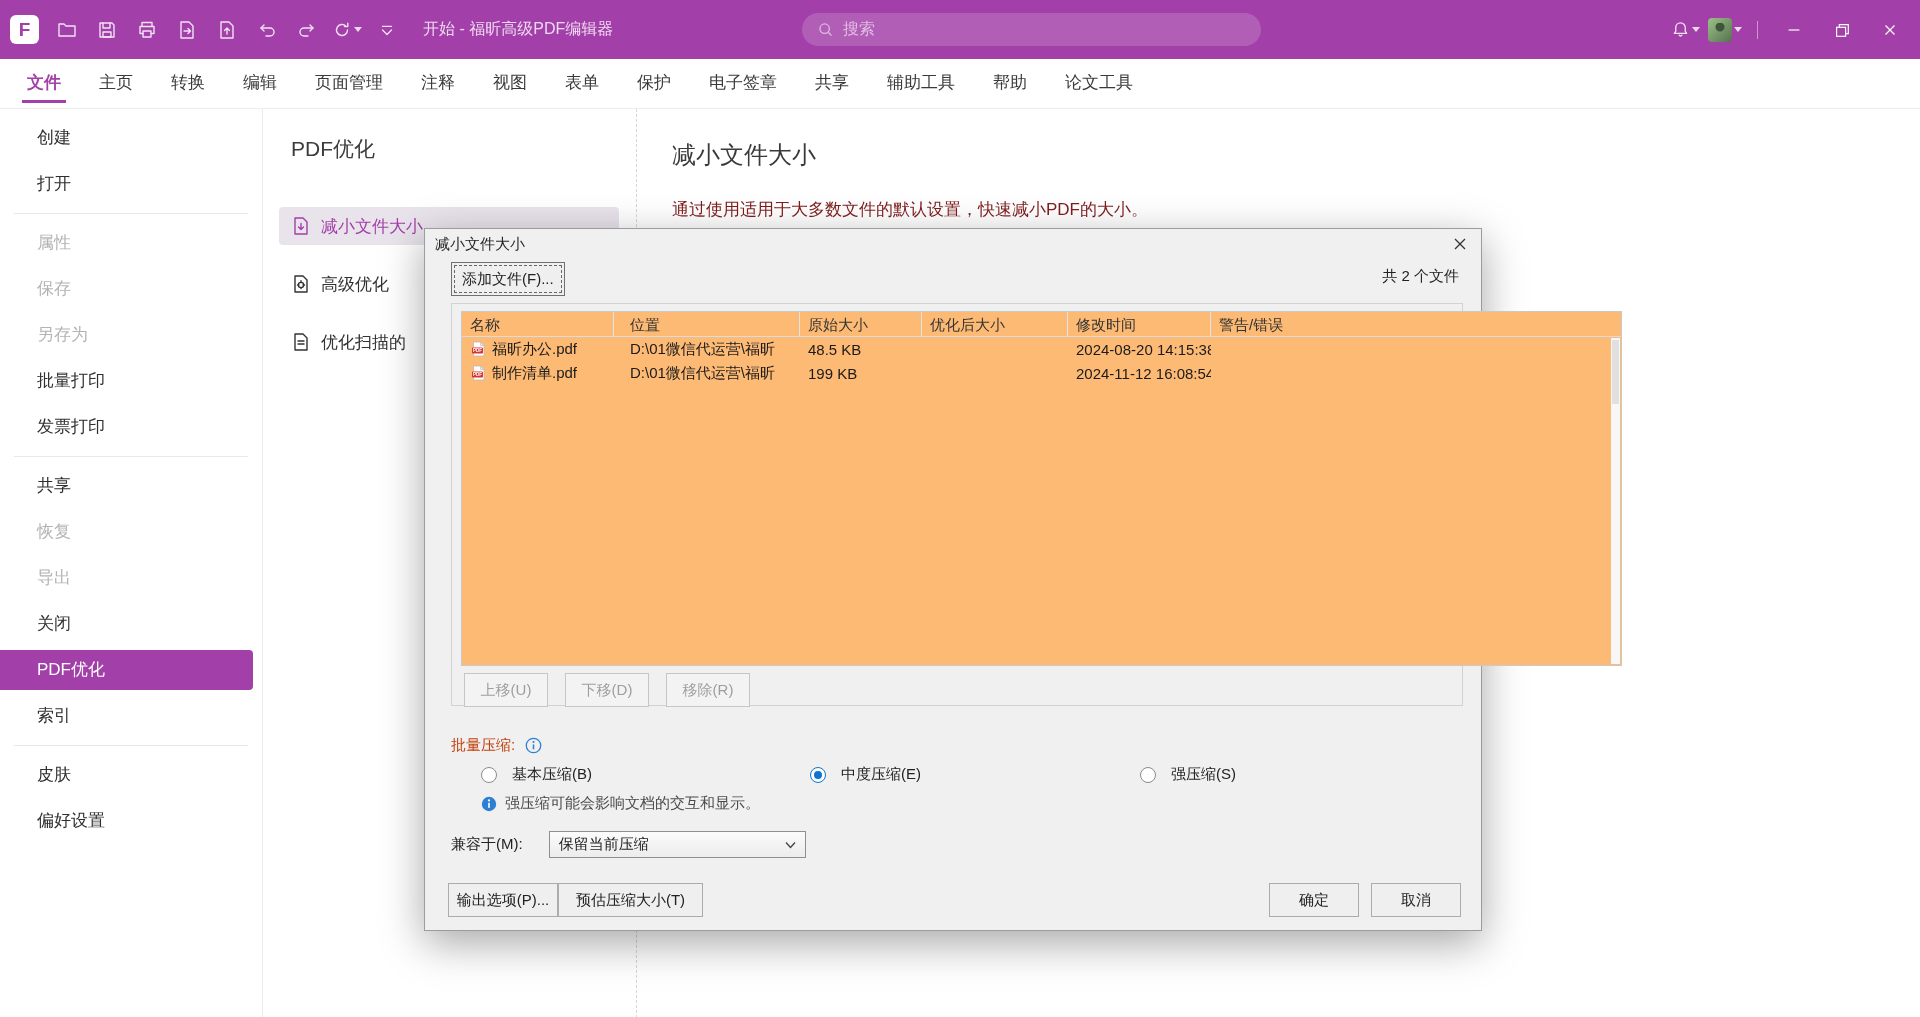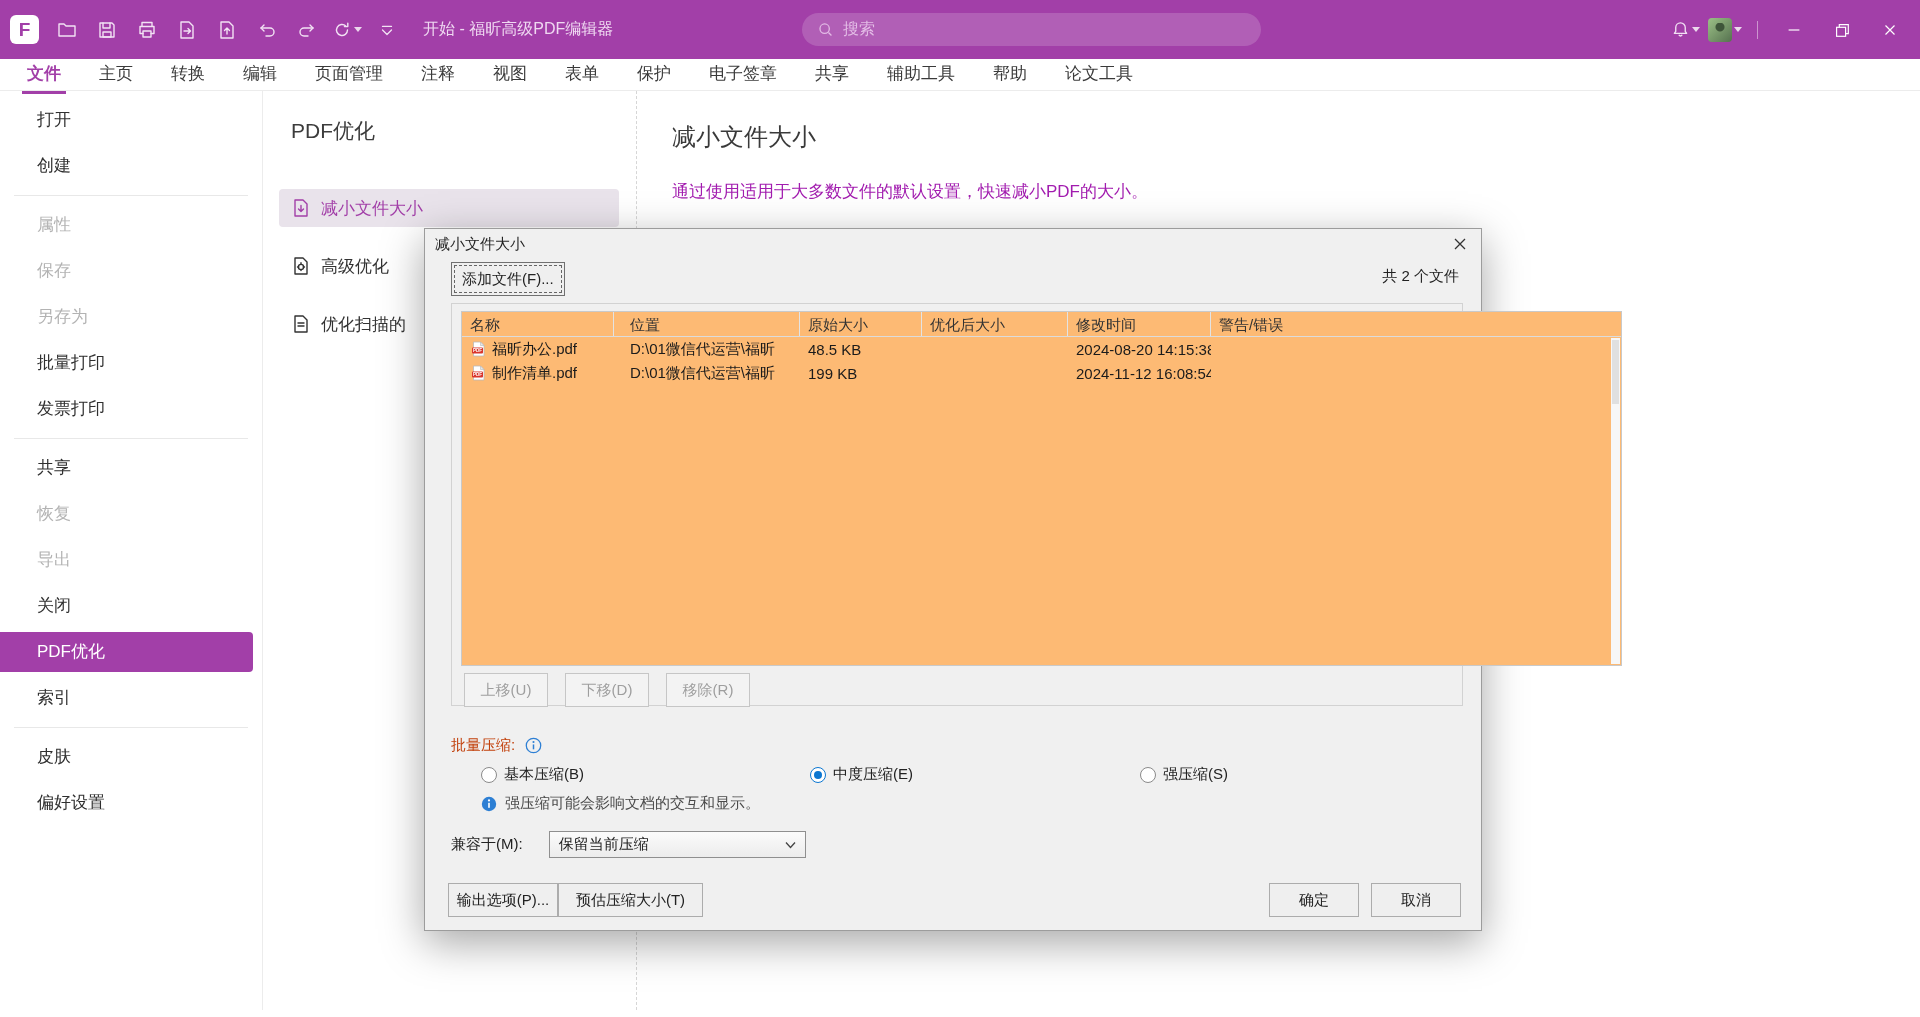--- a/index.html
+++ b/index.html
@@ -18,42 +18,42 @@
   .search { position:absolute; left:802px; top:13px; width:459px; height:33px; border-radius:17px; background:rgba(255,255,255,0.17); display:flex; align-items:center; gap:9px; padding:0 15px; font-size:16px; color:#E3BCE6; }
   .search svg { stroke:#E3BCE6; fill:none; stroke-width:1.5; }
   .tb-right { position:absolute; right:0; top:0; height:59px; display:flex; align-items:center; padding-right:6px; }
   .avatar { width:24px; height:24px; border-radius:4px; background:linear-gradient(135deg,#9CC187,#55714F); position:relative; overflow:hidden; }
   .avatar::after { content:""; position:absolute; left:6px; top:5px; width:12px; height:16px; background:radial-gradient(circle at 6px 4px,#3E5539 4px,transparent 5px); }
   .tb-divider { width:1px; height:18px; background:rgba(255,255,255,0.45); margin:0 12px; }
   .winbtn { width:48px; height:59px; display:flex; align-items:center; justify-content:center; background:transparent; border:none; }
   .winbtn svg { stroke:#fff; fill:none; stroke-width:1.3; }
 
   
-  .menubar { height:32px; background:#fff; display:flex; align-items:center; padding-left:8px; border-bottom:1px solid #ECECEC; }
+  .menubar { height:50px; background:#fff; display:flex; align-items:center; padding-left:8px; border-bottom:1px solid #ECECEC; }
   .menu-item { padding:0 19px; height:39px; line-height:37px; font-size:17px; color:#3A3A3A; position:relative; white-space:nowrap; }
   .menu-item.active { color:#A23FA8; font-weight:bold; }
   .menu-item.active::after { content:""; position:absolute; left:14px; right:14px; bottom:0; height:3px; background:#A23FA8; }
 
   
   .main { display:flex; height:919px; }
   .file-menu { width:263px; border-right:1px solid #ECECEC; padding-top:6px; flex:none; }
   .fm-item { height:46px; line-height:46px; padding-left:37px; font-size:17px; color:#2F2F2F; white-space:nowrap; }
   .fm-item.disabled { color:#B3B3B3; }
   .fm-item.selected { background:#A23FA8; color:#fff; width:253px; height:40px; line-height:40px; border-radius:0 4px 4px 0; margin:3px 0; }
   .fm-divider { height:1px; background:#E8E8E8; margin:6px 14px; }
 
   .opt-panel { width:374px; border-right:1px dashed #D6D6D6; padding:26px 18px 0 28px; flex:none; }
   .opt-title { font-size:21px; color:#3C3C3C; font-weight:normal; margin-bottom:44px; }
   .opt-item { display:flex; align-items:center; gap:10px; height:38px; padding:0 12px; margin:0 0 20px -12px; width:340px; border-radius:4px; font-size:17px; color:#333; white-space:nowrap; overflow:hidden; }
   .opt-item svg { flex:none; stroke:currentColor; fill:none; stroke-width:1.4; stroke-linecap:round; stroke-linejoin:round; }
   .opt-item.selected { background:#E9E3EB; color:#A23FA8; }
 
   .content { flex:1; padding:30px 0 0 35px; }
   .content h1 { font-size:24px; color:#3A3A3A; font-weight:normal; margin-bottom:27px; }
-  .content p { font-size:17px; color:#a21caf; }
+  .content p { font-size:17px; color:#7f1d1d; }
 
   
   .dialog { position:absolute; left:424px; top:228px; width:1058px; height:703px; background:#F0F0F0; border:1px solid #9C9C9C; box-shadow:0 12px 40px rgba(0,0,0,0.35); }
   .dlg-titlebar { height:29px; position:relative; }
   .dlg-title { font-size:15px; color:#1E1E1E; line-height:29px; padding-left:10px; }
   .dlg-close { position:absolute; right:6px; top:3px; width:30px; height:23px; background:transparent; border:none; display:flex; align-items:center; justify-content:center; }
   .dlg-close svg { stroke:#333; stroke-width:1.3; }
 
   .wbtn { height:27px; background:#EFEFEF; border:1px solid #ACACAC; font-size:15px; color:#222; display:flex; align-items:center; justify-content:center; font-family:inherit; white-space:nowrap; padding:16px 10px; }
   .add-btn { position:absolute; left:26px; top:33px; min-width:106px; border-color:#707070; outline:1px dashed #666; outline-offset:-4px; }
@@ -67,21 +67,21 @@
   .td { padding:0 8px; white-space:nowrap; overflow:hidden; display:flex; align-items:center; gap:6px; }
   .c-name { width:152px; } .c-loc { width:178px;margin-left:8px; } .c-orig { width:122px; }
   .c-opt { width:146px; } .c-mod { width:143px; } .c-warn { flex:1; border-right:none; }
   .vscroll { position:absolute; top:26px; right:1px; bottom:1px; width:9px; background:#F7F7F7; }
   .vthumb { margin:2px 1px; height:64px; background:#E0E0E0; }
   .move-row { position:absolute; left:12px; top:369px; display:flex; gap:17px; }
   .move-row .wbtn { width:84px; color:#9E9E9E; border-color:#C6C6C6; background:#F3F3F3; }
 
   .batch-row { position:absolute; left:26px; top:507px; display:flex; align-items:center; gap:10px; font-size:15px; color:#c2410c; }
   .radio-row { position:absolute; left:0; top:536px; width:100%; height:22px; }
-  .radio-item { position:absolute; display:flex; align-items:center; gap:7px; font-size:15px; color:#222; }
+  .radio-item { position:absolute; display:flex; align-items:center; gap:15px; font-size:15px; color:#222; }
   .rdot { width:16px; height:16px; border:1px solid #8A8A8A; border-radius:50%; background:#fff; position:relative; flex:none; }
   .radio-item.checked .rdot { border-color:#0B76D1; }
   .radio-item.checked .rdot::after { content:""; position:absolute; left:3px; top:3px; width:8px; height:8px; border-radius:50%; background:#0B76D1; }
   .note-row { position:absolute; left:56px; top:565px; display:flex; align-items:center; gap:8px; font-size:15px; color:#4A4A4A; }
   .compat-row { position:absolute; left:26px; top:602px; display:flex; align-items:center; font-size:15px; color:#222; }
   .combo { width:257px; height:27px; margin-left:26px; background:linear-gradient(#FBFBFB,#ECECEC); border:1px solid #8F8F8F; display:flex; align-items:center; justify-content:space-between; padding:0 9px; font-size:15px; color:#222; }
   .bottom-row { position:absolute; left:23px; right:20px; top:654px; display:flex; align-items:center; }
   .btn-output { width:110px; } .btn-estimate { width:145px; }
   .btn-ok { width:90px; margin-left:auto; } .btn-cancel { width:90px; margin-left:12px; }
 </style>
@@ -205,22 +205,22 @@
     <div class="menu-item">电子签章</div>
     <div class="menu-item">共享</div>
     <div class="menu-item">辅助工具</div>
     <div class="menu-item">帮助</div>
     <div class="menu-item">论文工具</div>
   </nav>
 
   <div class="main">
 
     <aside class="file-menu">
+      <div class="fm-item">创建</div>
       <div class="fm-item">打开</div>
-      <div class="fm-item">创建</div>
       <div class="fm-divider"></div>
       <div class="fm-item disabled">属性</div>
       <div class="fm-item disabled">保存</div>
       <div class="fm-item disabled">另存为</div>
       <div class="fm-item">批量打印</div>
       <div class="fm-item">发票打印</div>
       <div class="fm-divider"></div>
       <div class="fm-item">共享</div>
       <div class="fm-item disabled">恢复</div>
       <div class="fm-item disabled">导出</div>

